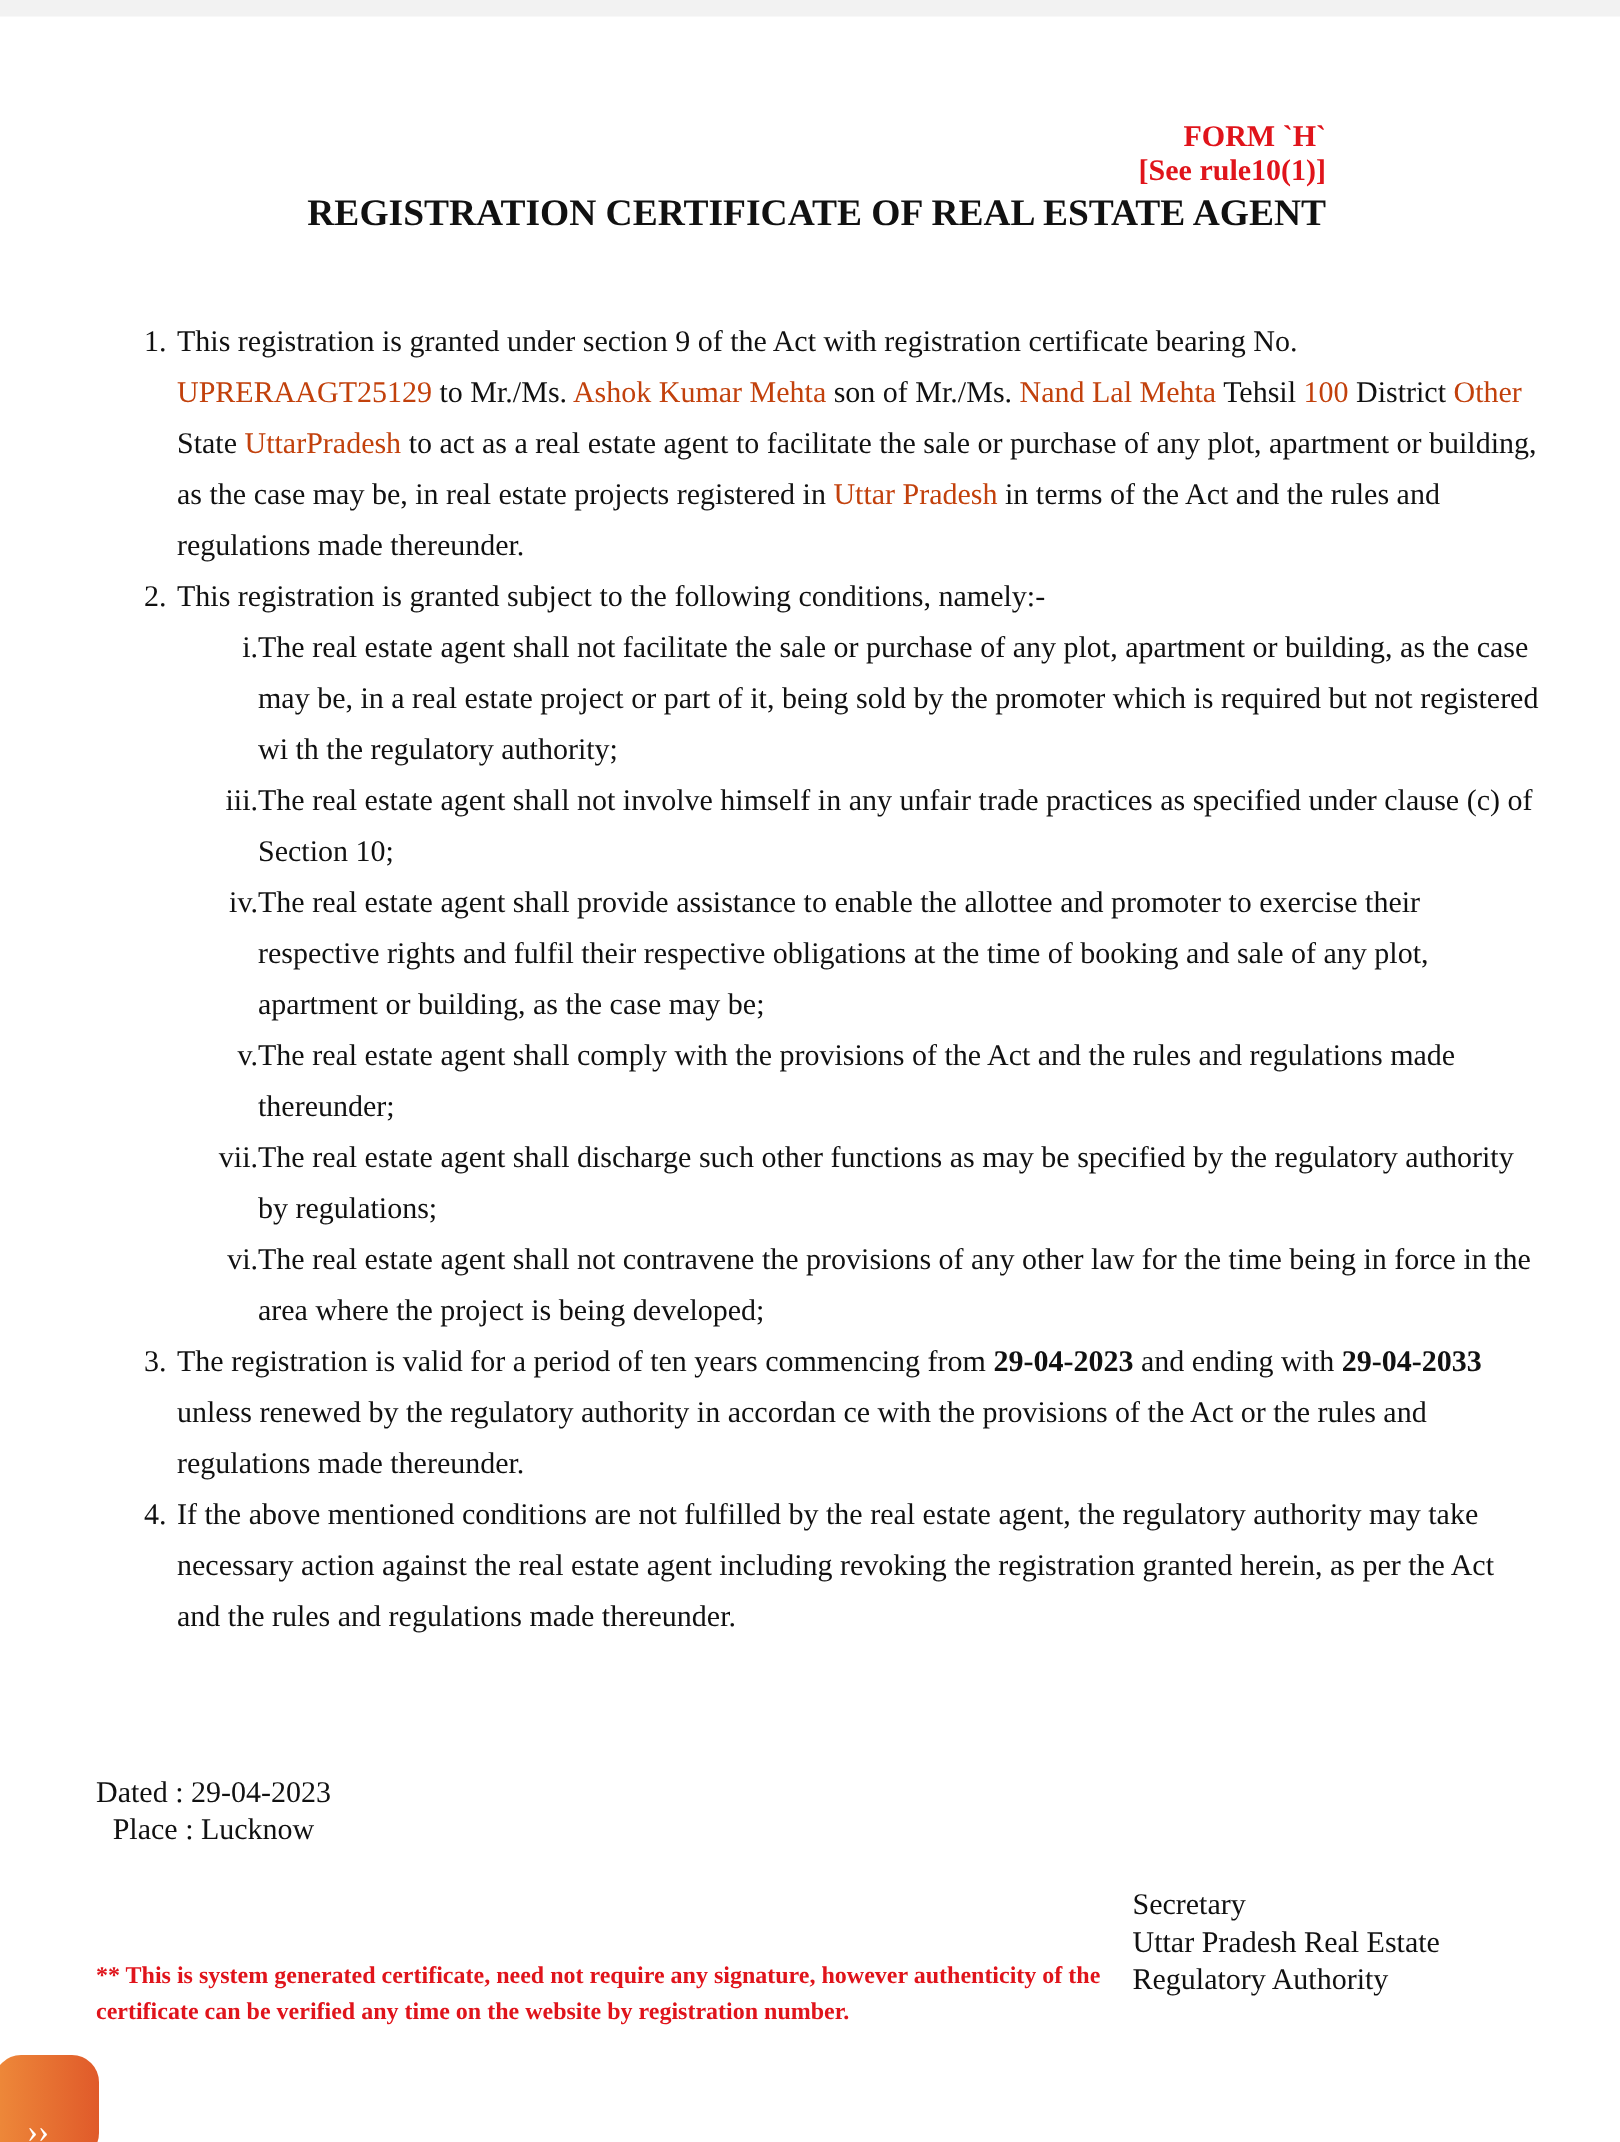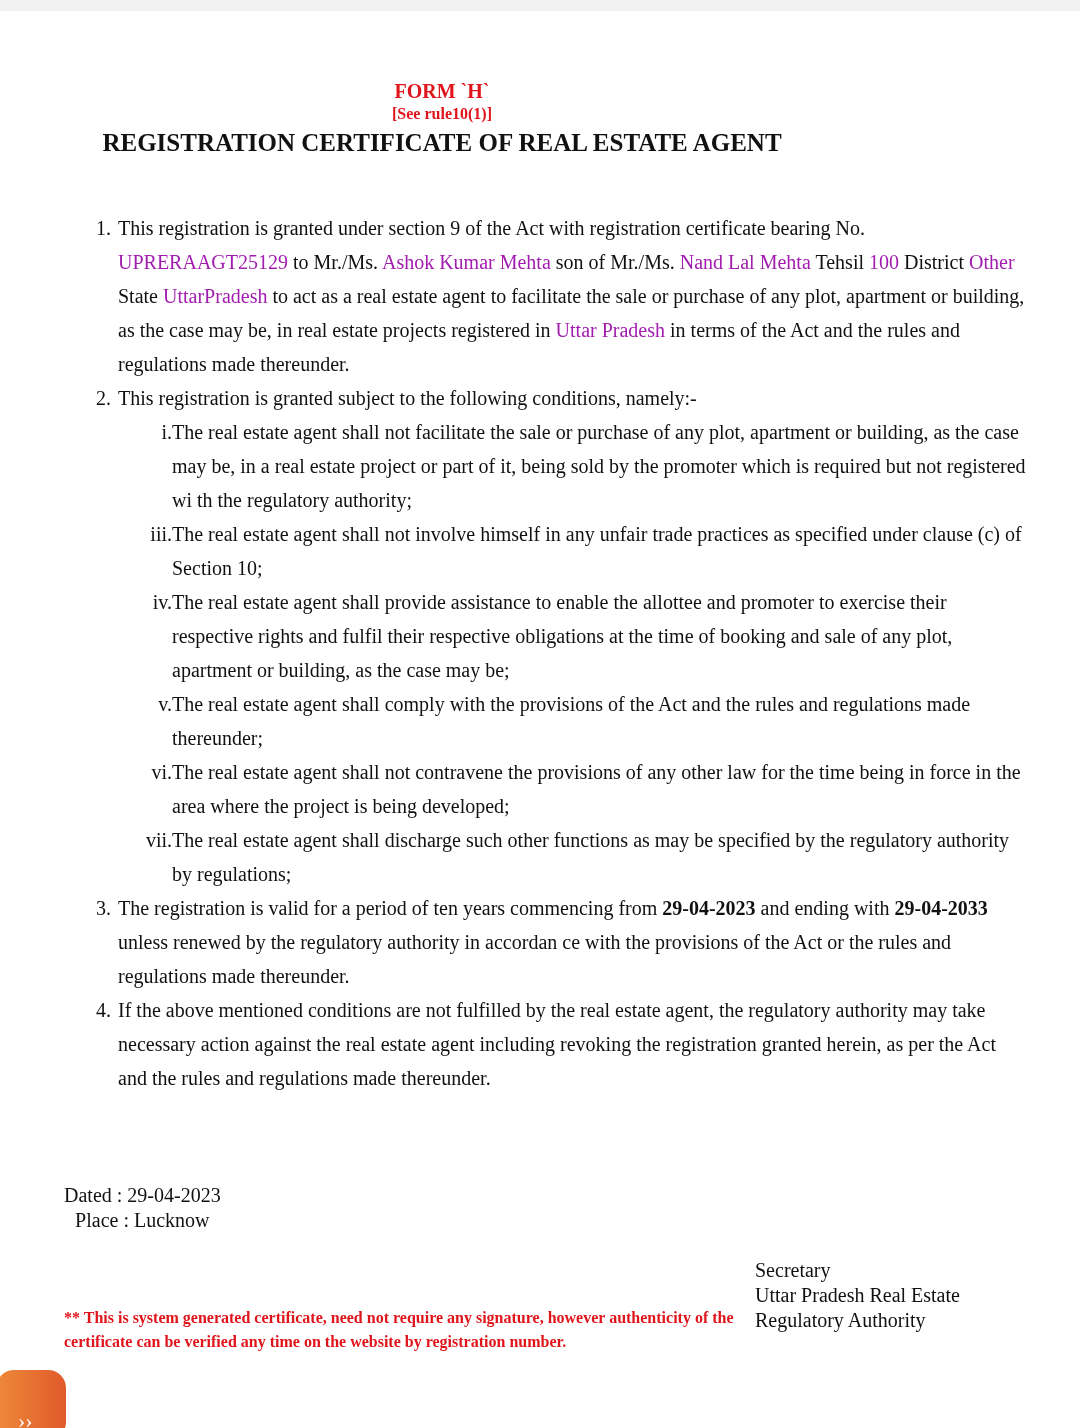--- a/index.html
+++ b/index.html
@@ -1,25 +1,25 @@
 <!DOCTYPE html>
 <html><head>
 <meta charset="utf-8">
 <style>
   html,body{margin:0;padding:0;}
   body{width:1080px;height:1428px;background:#fff;position:relative;overflow:hidden;font-family:"Liberation Serif","DejaVu Serif",serif;color:#111;}
   .topbar{position:absolute;left:0;top:0;width:1080px;height:11px;background:#f2f2f2;}
-  .header{position:absolute;top:80px;left:0;width:884px;text-align:center;}
+  .header{position:absolute;top:80px;left:0;width:884px;text-align:right;}
   .form-title{color:#e0141b;font-weight:bold;font-size:20px;line-height:22px;}
-  .form-rule{color:#e0141b;font-weight:bold;font-size:16px;line-height:24px;}
+  .form-rule{color:#e0141b;font-weight:bold;font-size:20px;line-height:24px;}
   .main-title{font-weight:bold;font-size:25px;line-height:30px;margin-top:2px;}
   .body{position:absolute;top:211px;left:96px;width:930px;font-size:20px;line-height:34px;}
   .item{position:relative;padding-left:22px;}
   .num{position:absolute;left:0;}
-  .red{color:#a21caf;}
+  .red{color:#c2410c;}
   .b{font-weight:bold;}
   .sub{position:relative;padding-left:76px;}
   .subnum{position:absolute;right:calc(100% - 76px);width:60px;text-align:right;}
   .dated{position:absolute;left:64px;top:1183px;font-size:20px;line-height:25px;text-align:center;}
   .signature{position:absolute;left:755px;top:1258px;width:240px;text-align:left;font-size:20px;line-height:25px;}
   .disclaimer{position:absolute;left:64px;top:1306px;width:680px;color:#e0141b;font-weight:bold;font-size:16px;line-height:24px;}
   .fab{position:absolute;left:-4px;top:1370px;width:70px;height:70px;border-radius:18px;background:linear-gradient(90deg,#ee8a3a,#e05a2a);color:#fff;font-size:22px;}
   .fab span{position:absolute;left:22px;top:38px;}
 </style>
 </head>
@@ -42,22 +42,22 @@
   </div>
 
   <div class="item">
     <span class="num">2.</span>
     <span>This registration is granted subject to the following conditions, namely:-</span>
   </div>
   <div class="sub"><span class="subnum">i.</span><span>The real estate agent shall not facilitate the sale or purchase of any plot, apartment or building, as the case may be, in a real estate project or part of it, being sold by the promoter which is required but not registered wi th the regulatory authority;</span></div>
   <div class="sub"><span class="subnum">iii.</span><span>The real estate agent shall not involve himself in any unfair trade practices as specified under clause (c) of Section 10;</span></div>
   <div class="sub"><span class="subnum">iv.</span><span>The real estate agent shall provide assistance to enable the allottee and promoter to exercise their respective rights and fulfil their respective obligations at the time of booking and sale of any plot, apartment or building, as the case may be;</span></div>
   <div class="sub"><span class="subnum">v.</span><span>The real estate agent shall comply with the provisions of the Act and the rules and regulations made thereunder;</span></div>
+  <div class="sub"><span class="subnum">vii.</span><span>The real estate agent shall discharge such other functions as may be specified by the regulatory authority by regulations;</span></div>
   <div class="sub"><span class="subnum">vi.</span><span>The real estate agent shall not contravene the provisions of any other law for the time being in force in the area where the project is being developed;</span></div>
-  <div class="sub"><span class="subnum">vii.</span><span>The real estate agent shall discharge such other functions as may be specified by the regulatory authority by regulations;</span></div>
 
   <div class="item">
     <span class="num">3.</span>
     <span>The registration is valid for a period of ten years commencing from </span><span class="b">29-04-2023</span><span> and ending with </span><span class="b">29-04-2033</span><span> unless renewed by the regulatory authority in accordan ce with the provisions of the Act or the rules and regulations made thereunder.</span>
   </div>
 
   <div class="item">
     <span class="num">4.</span>
     <span>If the above mentioned conditions are not fulfilled by the real estate agent, the regulatory authority may take necessary action against the real estate agent including revoking the registration granted herein, as per the Act and the rules and regulations made thereunder.</span>
   </div>

